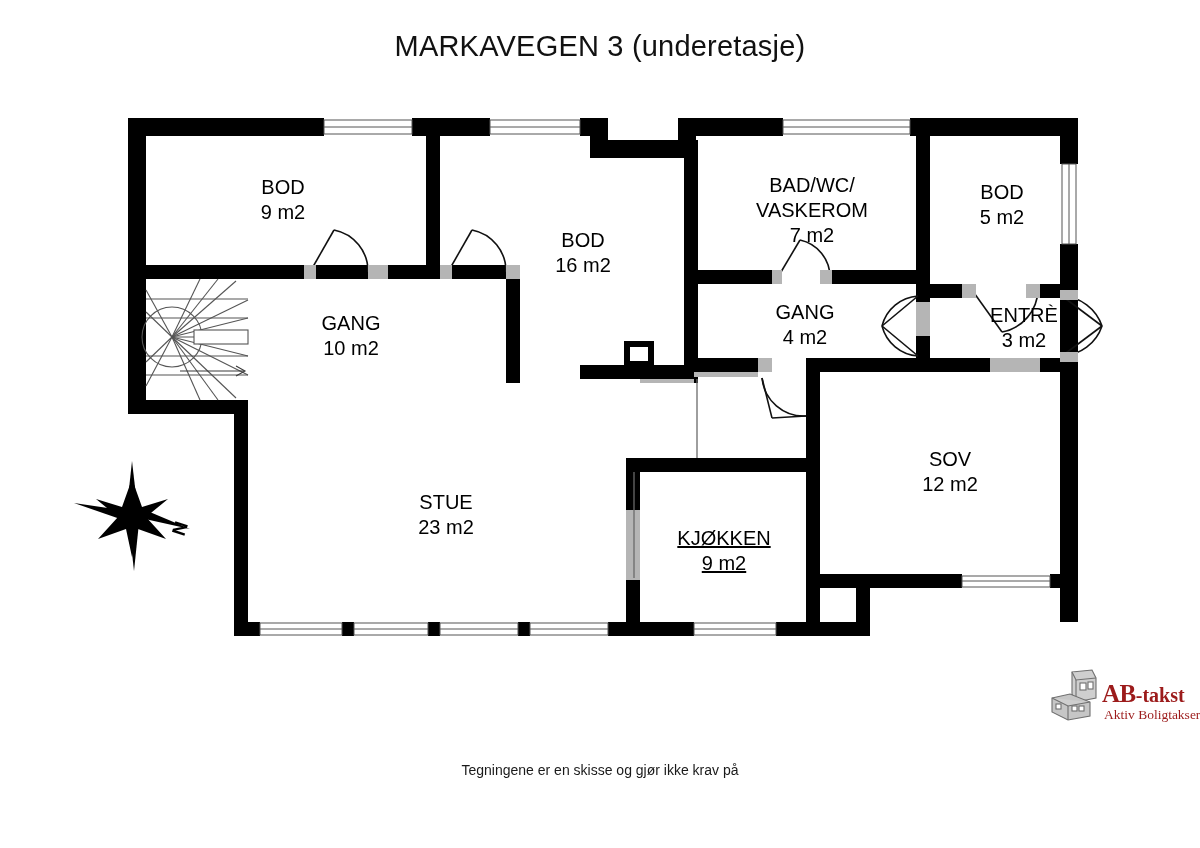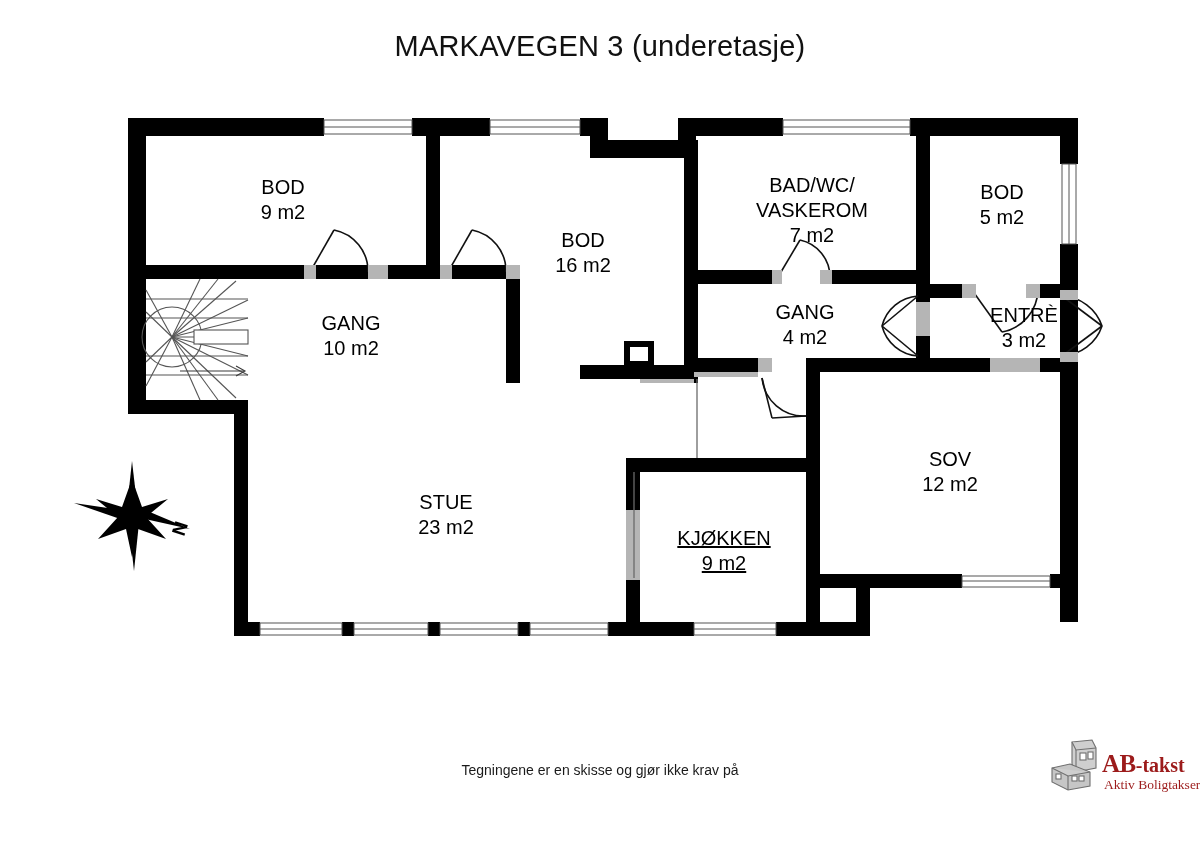--- a/index.html
+++ b/index.html
@@ -58,21 +58,21 @@
     font-size: 14px;
     line-height: 15.5px;
     color: #1a1a1a;
   }
   #footer-note span {
     display: block;
   }
   #brand-logo {
     position: absolute;
     left: 1046px;
-    top: 738px;
+    top: 668px;
     width: 130px;
     height: 58px;
   }
   #brand-mark {
     position: absolute;
     left: 0;
     top: 0;
   }
   #brand-name {
     position: absolute;

